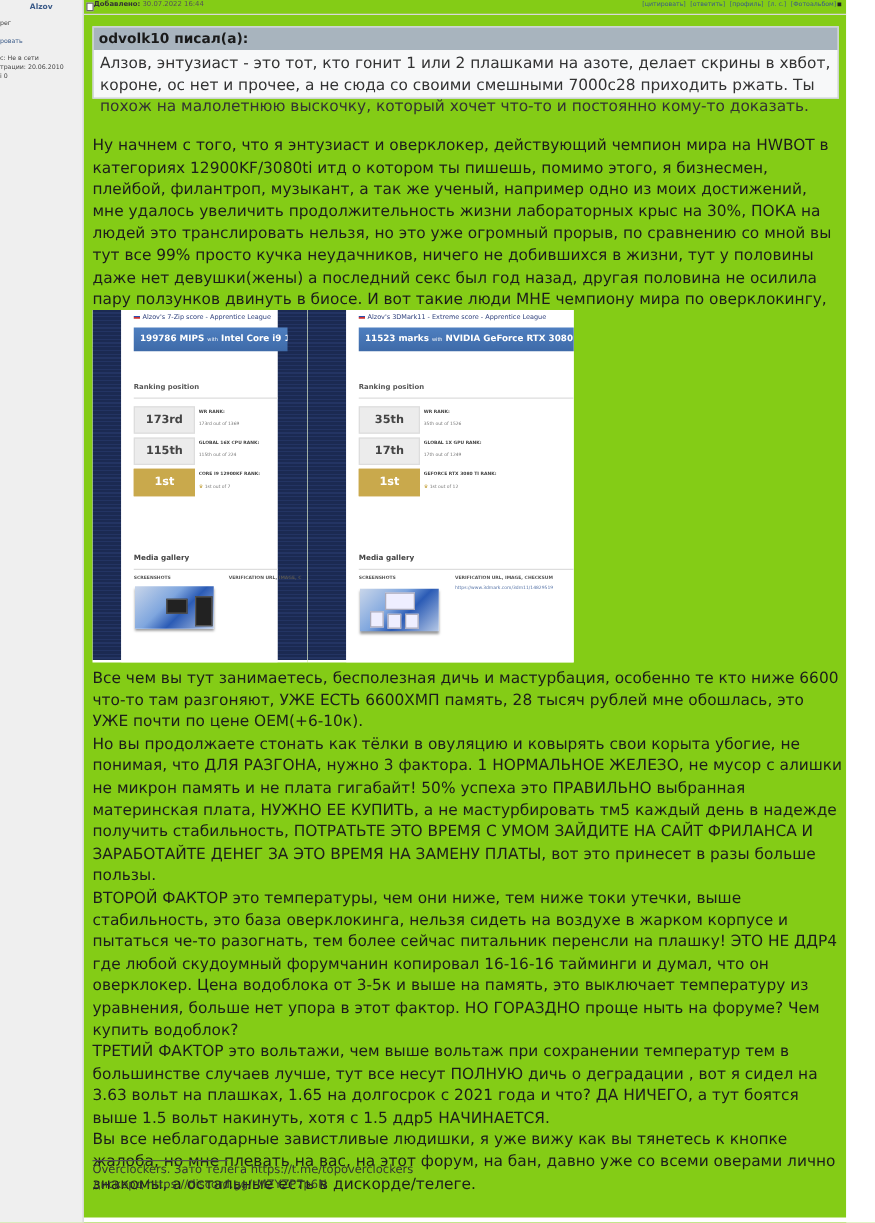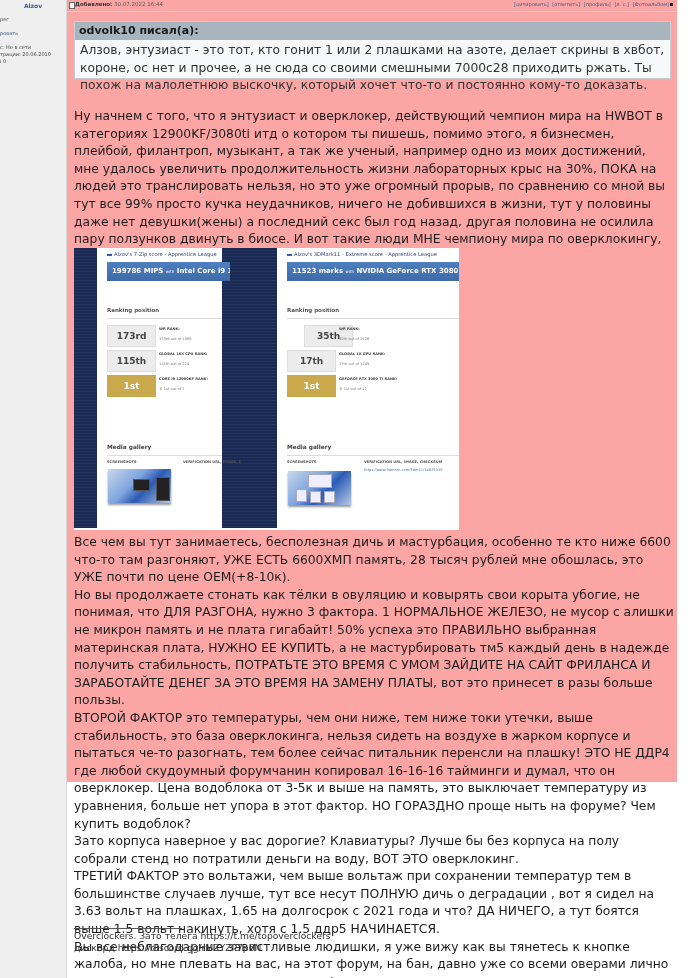--- a/index.html
+++ b/index.html
@@ -1,17 +1,17 @@
 <!DOCTYPE html>
 <html><head>
 <meta charset="utf-8">
 <style>
   html, body { margin:0; padding:0; }
   body { width:700px; height:978px; background:#fff; overflow:hidden; font-family:"DejaVu Sans", sans-serif; position:relative; }
-  .page { position:absolute; left:0; top:0; width:677px; height:782px; background:#fca5a5; }
+  .page { position:absolute; left:0; top:0; width:677px; height:974px; background:#84cc16; }
   .right-gap { position:absolute; left:677px; top:0; width:23px; height:978px; background:#fff; }
 
   
   .user-col { position:absolute; left:0; top:0; width:66px; height:978px; background:#efefef; border-right:1px solid #d8d8d8; }
   .user-name { position:absolute; left:0; top:2px; width:66px; text-align:center; font-size:6px; font-weight:bold; color:#3a5a88; }
   .user-info { position:absolute; left:0; top:16px; font-size:5px; color:#444; line-height:7px; white-space:nowrap; }
   .user-info div { height:7px; }
   .user-info .link { color:#3a5a88; }
 
   
@@ -129,21 +129,21 @@
     </div>
   </div>
 
   <div class="shot shot-b">
     <div class="navy" style="left:0;width:31px;"></div>
     <div class="card" style="left:31px;width:182px;">
       <div class="card-title" style="left:10px;"><span class="flag"></span><span>Alzov's 3DMark11 - Extreme score - Apprentice League</span></div>
       <div class="score-bar" style="left:10px;width:172px;"><span>11523 marks</span> <small>with</small> <span>NVIDIA GeForce RTX 3080 Ti</span></div>
       <div class="rank-title" style="left:10px;">Ranking position</div>
       <div class="rank-line" style="left:10px;width:172px;"></div>
-      <div class="rank-box" style="left:27px;top:77px;">35th</div>
+      <div class="rank-box" style="left:10px;top:77px;">35th</div>
       <div class="rank-lbl" style="left:62px;top:79px;">WR RANK:</div>
       <div class="rank-sub" style="left:62px;top:89px;">35th out of 1526</div>
       <div class="rank-box" style="left:10px;top:102px;">17th</div>
       <div class="rank-lbl" style="left:62px;top:104px;">GLOBAL 1X GPU RANK:</div>
       <div class="rank-sub" style="left:62px;top:114px;">17th out of 1249</div>
       <div class="rank-box gold" style="left:10px;top:127px;">1st</div>
       <div class="rank-lbl" style="left:62px;top:129px;">GEFORCE RTX 3080 TI RANK:</div>
       <div class="rank-sub" style="left:62px;top:138px;"><span class="trophy">♛</span> <span>1st out of 12</span></div>
       <div class="media-title" style="left:10px;top:196px;">Media gallery</div>
       <div class="media-line" style="left:10px;top:207px;width:172px;"></div>
@@ -153,24 +153,23 @@
       <div class="thumb" style="left:11px;top:223px;">
         <div class="w2" style="left:20px;top:3px;width:22px;height:12px;"></div>
         <div class="w2" style="left:8px;top:18px;width:9px;height:11px;"></div>
         <div class="w2" style="left:22px;top:20px;width:9px;height:10px;"></div>
         <div class="w2" style="left:36px;top:20px;width:9px;height:10px;"></div>
       </div>
     </div>
   </div>
 
   <div class="post-text t2">
-    <div>Все чем вы тут занимаетесь, бесполезная дичь и мастурбация, особенно те кто ниже 6600 что-то там разгоняют, УЖЕ ЕСТЬ 6600ХМП память, 28 тысяч рублей мне обошлась, это УЖЕ почти по цене OEM(+8-10к).</div>
+    <div>Все чем вы тут занимаетесь, бесполезная дичь и мастурбация, особенно те кто ниже 6600 что-то там разгоняют, УЖЕ ЕСТЬ 6600ХМП память, 28 тысяч рублей мне обошлась, это УЖЕ почти по цене OEM(+6-10к).</div>
     <div>Но вы продолжаете стонать как тёлки в овуляцию и ковырять свои корыта убогие, не понимая, что ДЛЯ РАЗГОНА, нужно 3 фактора. 1 НОРМАЛЬНОЕ ЖЕЛЕЗО, не мусор с алишки не микрон память и не плата гигабайт! 50% успеха это ПРАВИЛЬНО выбранная материнская плата, НУЖНО ЕЕ КУПИТЬ, а не мастурбировать тм5 каждый день в надежде получить стабильность, ПОТРАТЬТЕ ЭТО ВРЕМЯ С УМОМ ЗАЙДИТЕ НА САЙТ ФРИЛАНСА И ЗАРАБОТАЙТЕ ДЕНЕГ ЗА ЭТО ВРЕМЯ НА ЗАМЕНУ ПЛАТЫ, вот это принесет в разы больше пользы.</div>
     <div>ВТОРОЙ ФАКТОР это температуры, чем они ниже, тем ниже токи утечки, выше стабильность, это база оверклокинга, нельзя сидеть на воздухе в жарком корпусе и пытаться че-то разогнать, тем более сейчас питальник перенсли на плашку! ЭТО НЕ ДДР4 где любой скудоумный форумчанин копировал 16-16-16 тайминги и думал, что он оверклокер. Цена водоблока от 3-5к и выше на память, это выключает температуру из уравнения, больше нет упора в этот фактор. НО ГОРАЗДНО проще ныть на форуме? Чем купить водоблок?</div>
-    <div>Зато корпуса наверное у вас дорогие? Клавиатуры? Лучше бы без корпуса на полу собрали стенд но потратили деньги на воду, ВОТ ЭТО оверклокинг.</div>
     <div>ТРЕТИЙ ФАКТОР это вольтажи, чем выше вольтаж при сохранении температур тем в большинстве случаев лучше, тут все несут ПОЛНУЮ дичь о деградации , вот я сидел на 3.63 вольт на плашках, 1.65 на долгосрок с 2021 года и что? ДА НИЧЕГО, а тут боятся выше 1.5 вольт накинуть, хотя с 1.5 ддр5 НАЧИНАЕТСЯ.</div>
     <div>Вы все неблагодарные завистливые людишки, я уже вижу как вы тянетесь к кнопке жалоба, но мне плевать на вас, на этот форум, на бан, давно уже со всеми оверами лично знакомы, а остальные есть в дискорде/телеге.</div>
   </div>
 
   <div class="sig-line"></div>
   <div class="sig">
     <div>Overclockers. Зато телега https://t.me/topoverclockers</div>
     <div>дискорд https://discord.gg/rMZYZP7p6N</div>
   </div>
 </div>

